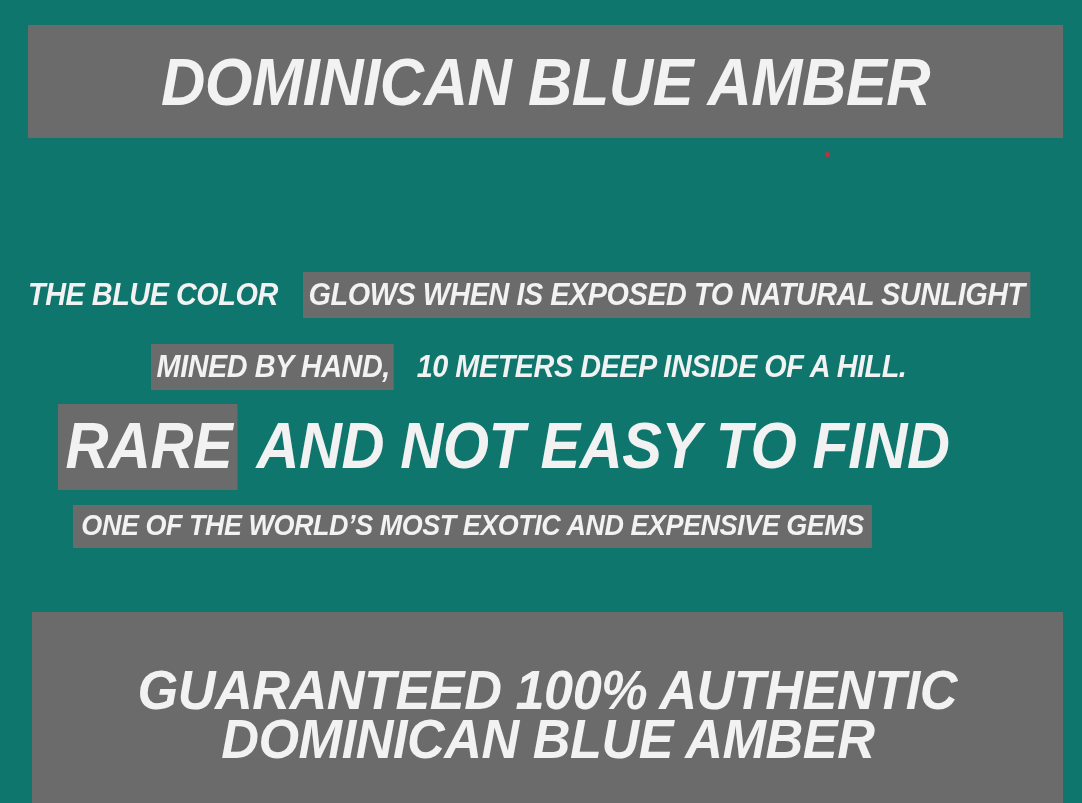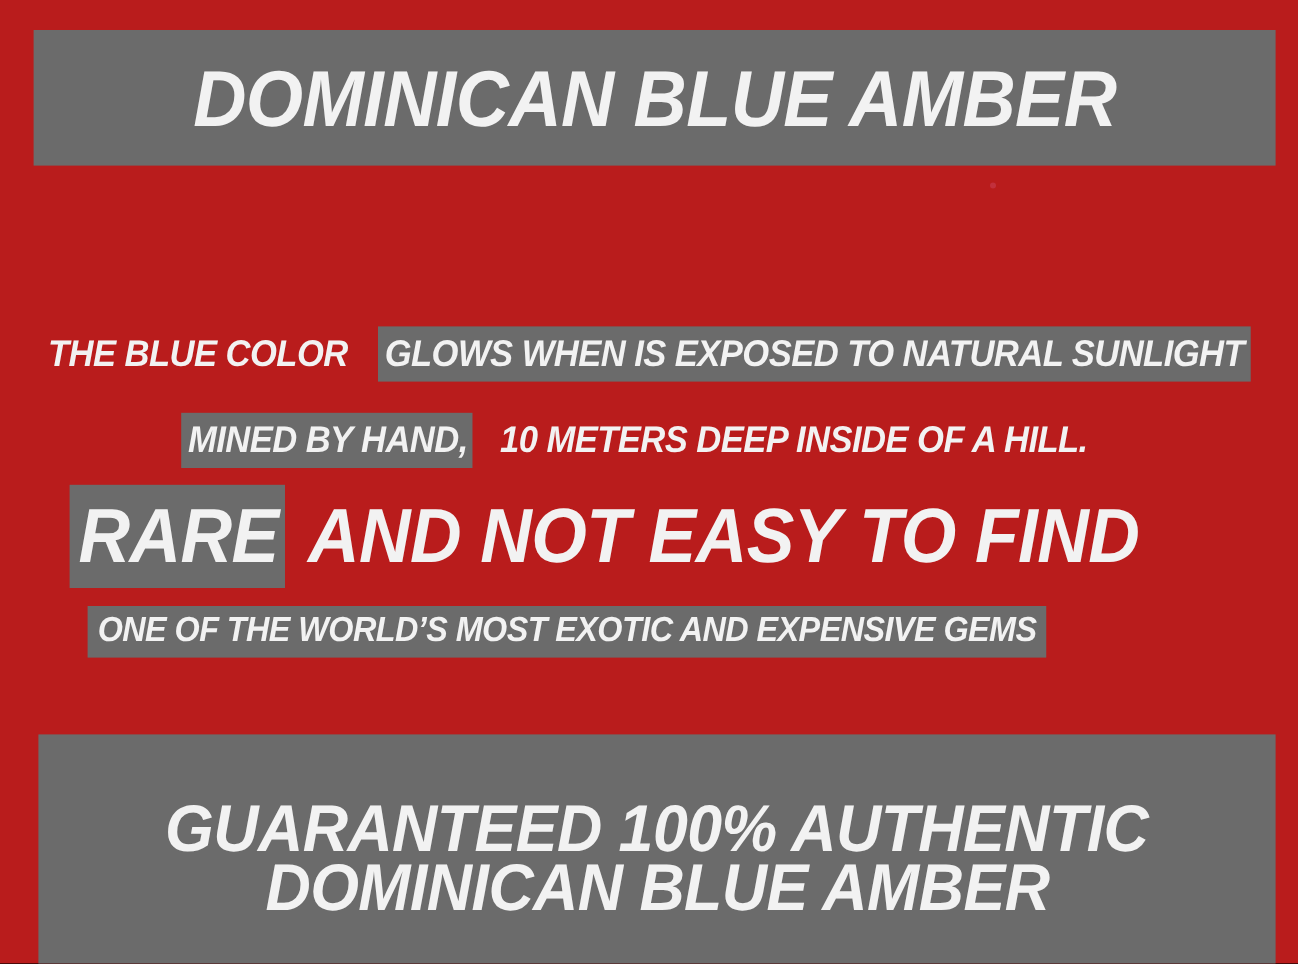--- a/index.html
+++ b/index.html
@@ -11,21 +11,21 @@
     width: 1082px;
     height: 803px;
     overflow: hidden;
     font-family: "Liberation Sans", sans-serif;
   }
 
   #poster {
     position: relative;
     width: 1082px;
     height: 803px;
-    background: #b91c1c;
+    background: #0f766e;
   }
 
   
   .txt {
     color: #f2f2f2;
     font-style: italic;
     font-weight: bold;
     white-space: nowrap;
     letter-spacing: -0.5px;
     line-height: 1;
@@ -91,21 +91,21 @@
     transform-origin: left center;
   }
   #line-fossilised .seg-a { padding: 6px 8px 6px 0; }
   #line-fossilised .seg-b { padding: 6px 6px 6px 6px; }
 
   
   #line-glows {
     top: 272px;
     left: 0;
     text-align: left;
-    padding-left: 40px;
+    padding-left: 28px;
     box-sizing: border-box;
   }
   #line-glows .txt {
     font-size: 31px;
     transform: scaleX(0.93);
     transform-origin: left center;
   }
   #line-glows .seg-a { padding: 7px 6px 8px 0; }
   #line-glows .seg-b { padding: 7px 6px 8px 6px; }
 

